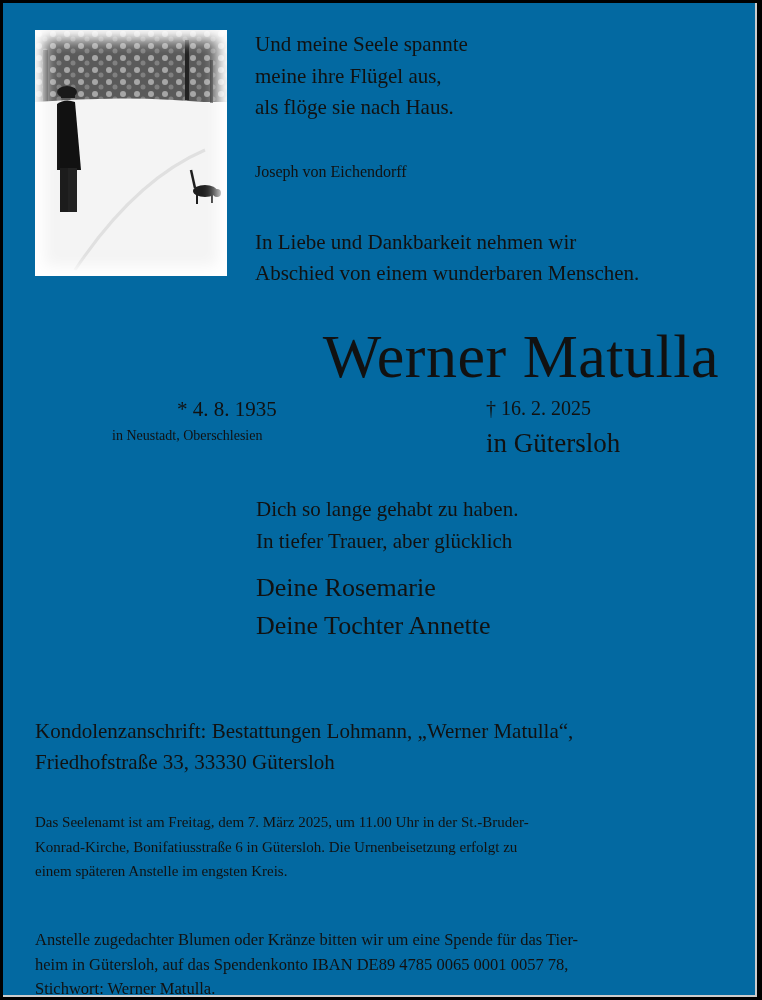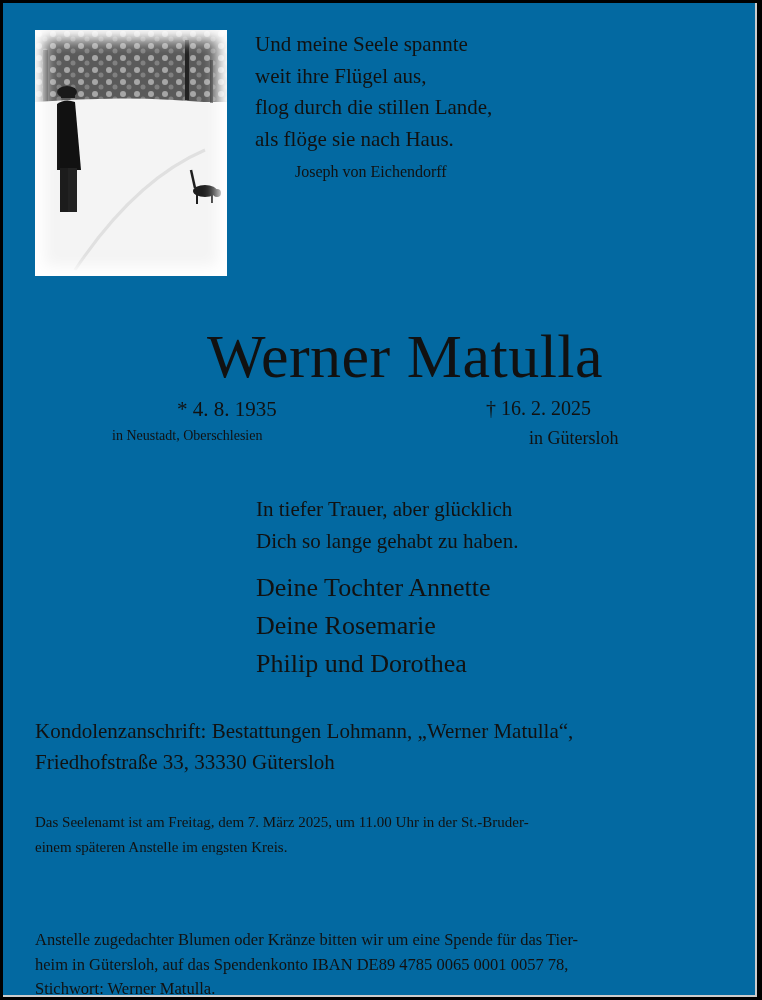--- a/index.html
+++ b/index.html
@@ -14,27 +14,27 @@
   .photo {
     position: absolute; left: 32px; top: 27px; width: 192px; height: 246px;
     overflow: hidden;
   }
   .photo svg { display: block; }
   .photo .fade {
     position: absolute; inset: 0;
     box-shadow: inset 0 0 14px 10px #fff;
   }
   .poem { left: 252px; top: 26px; font-size: 21px; line-height: 31.5px; }
-  .author { left: 252px; top: 160px; font-size: 16px; margin-left: 40px; }
+  .author { left: 252px; top: 160px; font-size: 16px; }
   .farewell { left: 252px; top: 224px; font-size: 21px; line-height: 31px; }
-  .name { left: 0; width: 716px; text-align: center; top: 318px; font-size: 62px; letter-spacing: 0.5px; padding-left: 44px; }
+  .name { left: 0; width: 716px; text-align: right; top: 318px; font-size: 62px; letter-spacing: 0.5px; }
   .born-date { left: 174px; top: 394px; font-size: 21px; }
   .born-place { left: 109px; top: 425px; font-size: 14px; }
   .died-date { left: 483px; top: 394px; font-size: 20px; }
-  .died-place { left: 483px; top: 425px; font-size: 18px; margin-left: 43px; }
+  .died-place { left: 483px; top: 425px; font-size: 27px; }
   .mourn { left: 253px; top: 491px; font-size: 21px; line-height: 31.5px; }
   .signers { left: 253px; top: 566px; font-size: 26px; line-height: 38px; }
   .address { left: 32px; top: 713px; font-size: 21px; line-height: 31px; }
   .mass { left: 32px; top: 807px; font-size: 15px; line-height: 24.5px; }
   .donation { left: 32px; top: 898px; font-size: 16.5px; line-height: 24.5px; margin-top: 27px; }
   .line { display: block; }
 </style>
 </head>
 <body>
 
@@ -68,52 +68,55 @@
       <circle cx="182" cy="163" r="4" fill="#1e1e1e"></circle>
       <path d="M160 158 L156 140" stroke="#1e1e1e" stroke-width="2.5"></path>
       <rect x="161" y="164" width="2" height="10" fill="#1e1e1e"></rect>
       <rect x="176" y="164" width="2" height="9" fill="#1e1e1e"></rect>
     </svg>
     <div class="fade"></div>
   </div>
 
   <div class="abs poem">
     <span class="line">Und meine Seele spannte</span>
-    <span class="line">weit ihre Flügel aus,</span>
-    <span class="line">flog durch die stillen Lande,</span>
+    <span class="line">meine ihre Flügel aus,</span>
     <span class="line">als flöge sie nach Haus.</span>
   </div>
   <div class="abs author">Joseph von Eichendorff</div>
 
+  <div class="abs farewell">
+    <span class="line">In Liebe und Dankbarkeit nehmen wir</span>
+    <span class="line">Abschied von einem wunderbaren Menschen.</span>
+  </div>
 
   <div class="abs name">Werner Matulla</div>
 
   <div class="abs born-date">* 4. 8. 1935</div>
   <div class="abs born-place">in Neustadt, Oberschlesien</div>
   <div class="abs died-date">† 16. 2. 2025</div>
   <div class="abs died-place">in Gütersloh</div>
 
   <div class="abs mourn">
+    <span class="line">Dich so lange gehabt zu haben.</span>
     <span class="line">In tiefer Trauer, aber glücklich</span>
-    <span class="line">Dich so lange gehabt zu haben.</span>
   </div>
 
   <div class="abs signers">
+    <span class="line">Deine Rosemarie</span>
     <span class="line">Deine Tochter Annette</span>
-    <span class="line">Deine Rosemarie</span>
-    <span class="line">Philip und Dorothea</span>
   </div>
 
   <div class="abs address">
     <span class="line">Kondolenzanschrift: Bestattungen Lohmann, „Werner Matulla“,</span>
     <span class="line">Friedhofstraße 33, 33330 Gütersloh</span>
   </div>
 
   <div class="abs mass">
     <span class="line">Das Seelenamt ist am Freitag, dem 7. März 2025, um 11.00 Uhr in der St.-Bruder-</span>
+    <span class="line">Konrad-Kirche, Bonifatiusstraße 6 in Gütersloh. Die Urnenbeisetzung erfolgt zu</span>
     <span class="line">einem späteren Anstelle im engsten Kreis.</span>
   </div>
 
   <div class="abs donation">
     <span class="line">Anstelle zugedachter Blumen oder Kränze bitten wir um eine Spende für das Tier-</span>
     <span class="line">heim in Gütersloh, auf das Spendenkonto IBAN DE89 4785 0065 0001 0057 78,</span>
     <span class="line">Stichwort: Werner Matulla.</span>
   </div>
 
 </div>

